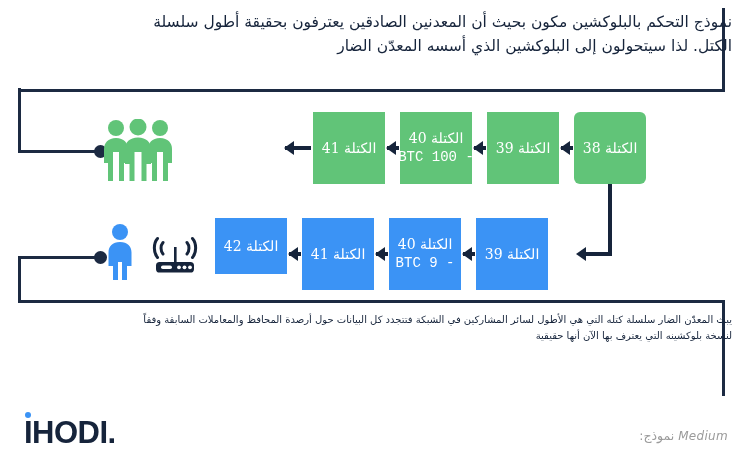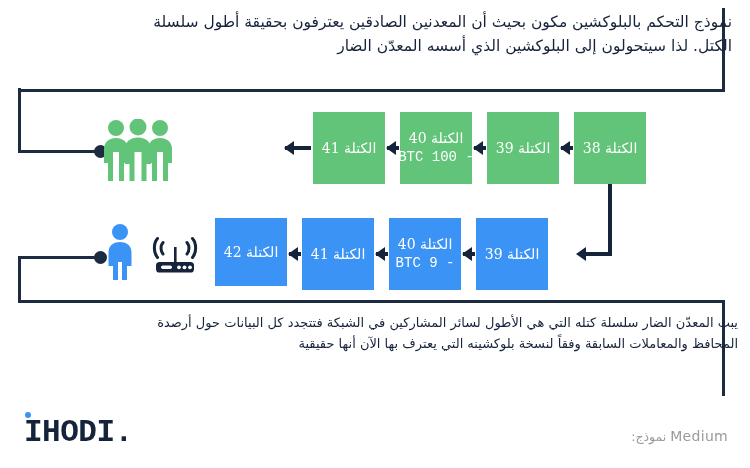--- a/index.html
+++ b/index.html
@@ -71,26 +71,26 @@
     left: 18px;
     top: 300px;
     width: 707px;
     height: 96px;
     border-right: 3px solid #1c2a42;
     border-top: 3px solid #1c2a42;
     box-sizing: border-box;
   }
   .bot-text {
     position: absolute;
-    right: 12px;
+    right: 18px;
     top: 312px;
     width: 600px;
     text-align: right;
     direction: rtl;
-    font-size: 13px;
+    font-size: 10px;
     line-height: 1.62;
     color: #16243b;
   }
   .bot-stem {
     position: absolute;
     left: 18px;
     top: 258px;
     width: 3px;
     height: 45px;
     background: #1c2a42;
@@ -174,21 +174,21 @@
   
   .icon { position: absolute; }
 
   
   .footer-logo {
     position: absolute;
     left: 24px;
     top: 417px;
     display: flex;
     align-items: flex-end;
-    font-family: Liberation Mono, monospace;
+    font-family: Liberation Sans, sans-serif;
   }
   .logo-word {
     font-size: 31px;
     font-weight: 700;
     letter-spacing: -0.5px;
     color: #16243b;
     line-height: 1;
     direction: ltr;
   }
   .logo-dot {
@@ -201,21 +201,21 @@
     background: #3b93f5;
   }
   .source {
     position: absolute;
     right: 22px;
     top: 428px;
     font-size: 12.5px;
     color: #9b9b9b;
     direction: rtl;
   }
-  .source .med { font-size: 14px; letter-spacing: .3px; }
+  .source .med { font-size: 12px; letter-spacing: .3px; font-style: italic; }
 </style>
 </head>
 <body>
 
 <div id="page">
 
   <div class="top-box"></div>
   <div class="top-text">نموذج التحكم بالبلوكشين مكون بحيث أن المعدنين الصادقين يعترفون بحقيقة أطول سلسلة الكتل. لذا سيتحولون إلى البلوكشين الذي أسسه المعدّن الضار</div>
   <div class="top-stem"></div>
   <div class="top-lead"></div>
@@ -243,21 +243,21 @@
 
   <div class="block green" style="left:400px; top:112px; width:72px; height:72px;">
     <span class="ln">الكتلة 40</span>
     <span class="ln ln2">- 100 BTC</span>
   </div>
 
   <div class="block green" style="left:487px; top:112px; width:72px; height:72px;">
     <span class="ln">الكتلة 39</span>
   </div>
 
-  <div class="block green" style="left:574px; top:112px; width:72px; height:72px;">
+  <div class="block green" style="left:574px; top:112px; width:72px; height:72px;border-radius:6px;">
     <span class="ln">الكتلة 38</span>
   </div>
 
   <div class="arrow" style="left:285px; top:146px; width:26px;"></div>
   <div class="arrow" style="left:387px; top:146px; width:12px;"></div>
   <div class="arrow" style="left:474px; top:146px; width:12px;"></div>
   <div class="arrow" style="left:561px; top:146px; width:12px;"></div>
 
   <div class="elbow-v" style="left:608px; top:184px; height:72px;"></div>
   <div class="elbow-h" style="left:586px; top:252px; width:26px;"></div>
@@ -282,21 +282,21 @@
       </g>
       <rect x="22" y="11" width="2.6" height="15" fill="#16243b"></rect>
       <rect x="4" y="26" width="38" height="10.5" rx="3.6" fill="#16243b"></rect>
       <rect x="9" y="29.5" width="11" height="3.6" rx="1.8" fill="#ffffff"></rect>
       <circle cx="27" cy="31.3" r="1.9" fill="#ffffff"></circle>
       <circle cx="32.5" cy="31.3" r="1.9" fill="#ffffff"></circle>
       <circle cx="38" cy="31.3" r="1.9" fill="#ffffff"></circle>
     </svg>
   </div>
 
-  <div class="block blue" style="left:215px; top:218px; width:72px; height:68px;">
+  <div class="block blue" style="left:215px; top:218px; width:72px; height:56px;">
     <span class="ln">الكتلة 42</span>
   </div>
 
   <div class="block blue" style="left:302px; top:218px; width:72px; height:72px;">
     <span class="ln">الكتلة 41</span>
   </div>
 
   <div class="block blue" style="left:389px; top:218px; width:72px; height:72px;">
     <span class="ln">الكتلة 40</span>
     <span class="ln ln2">- 9 BTC</span>

